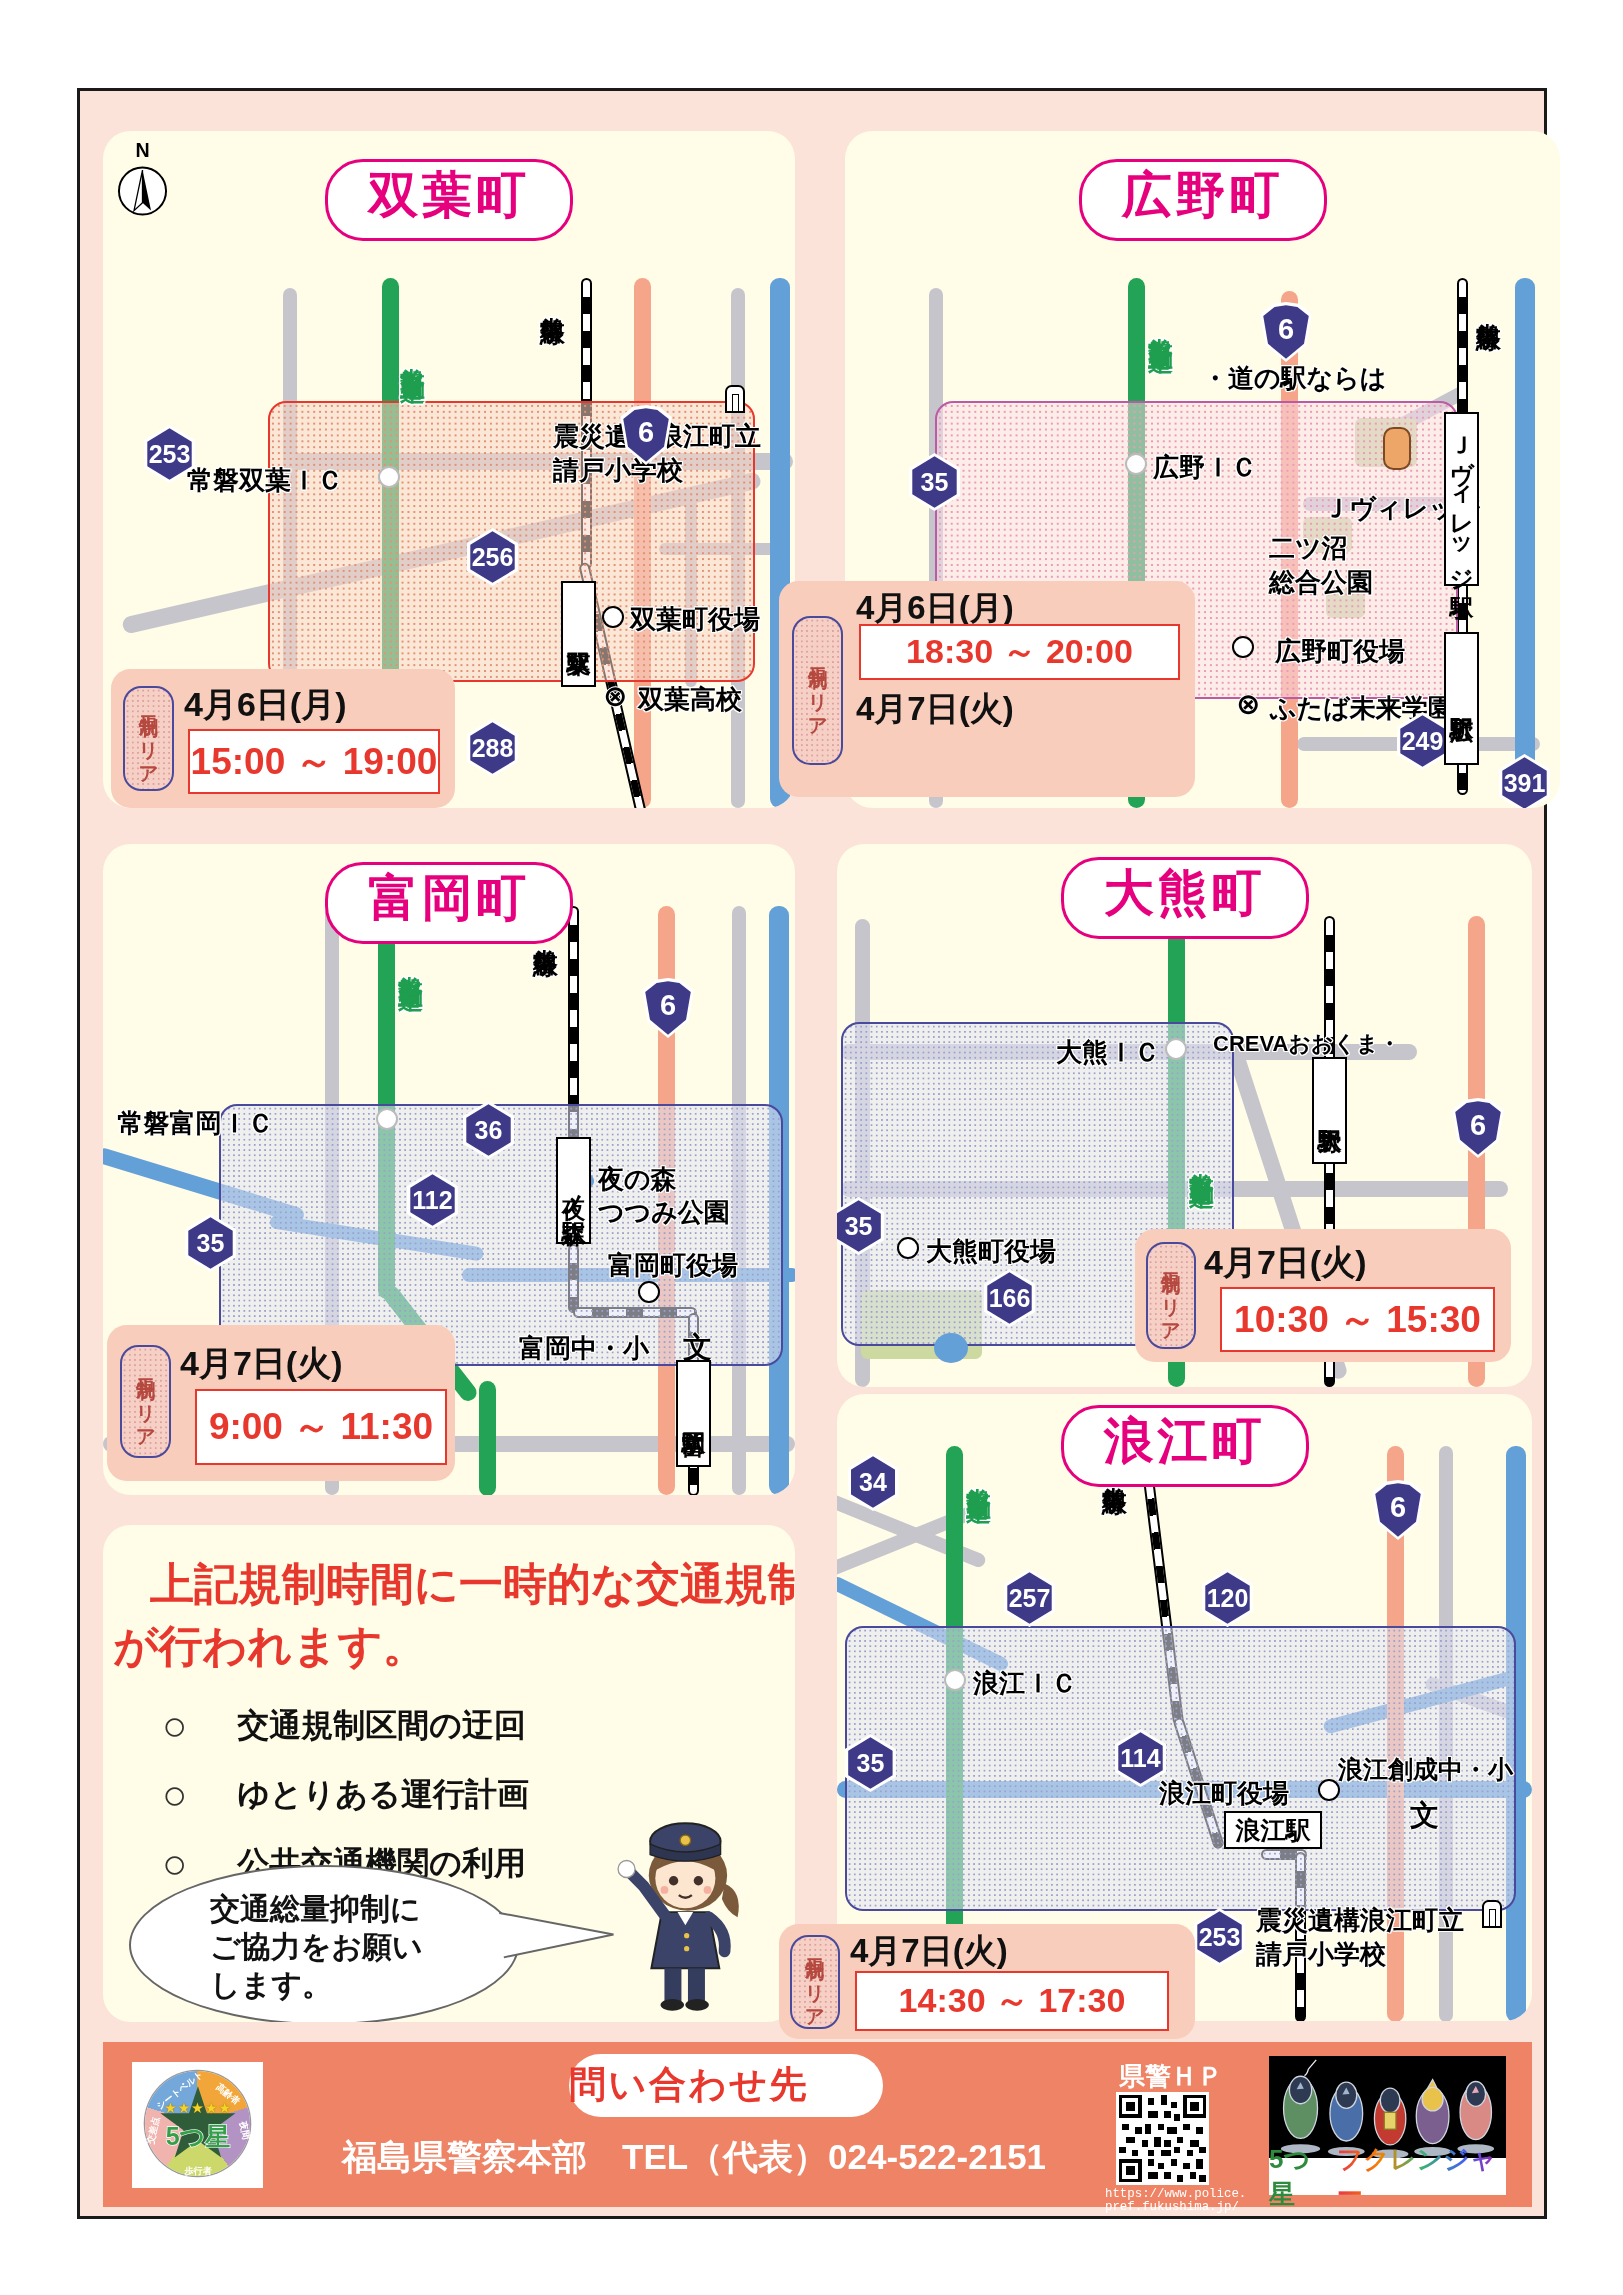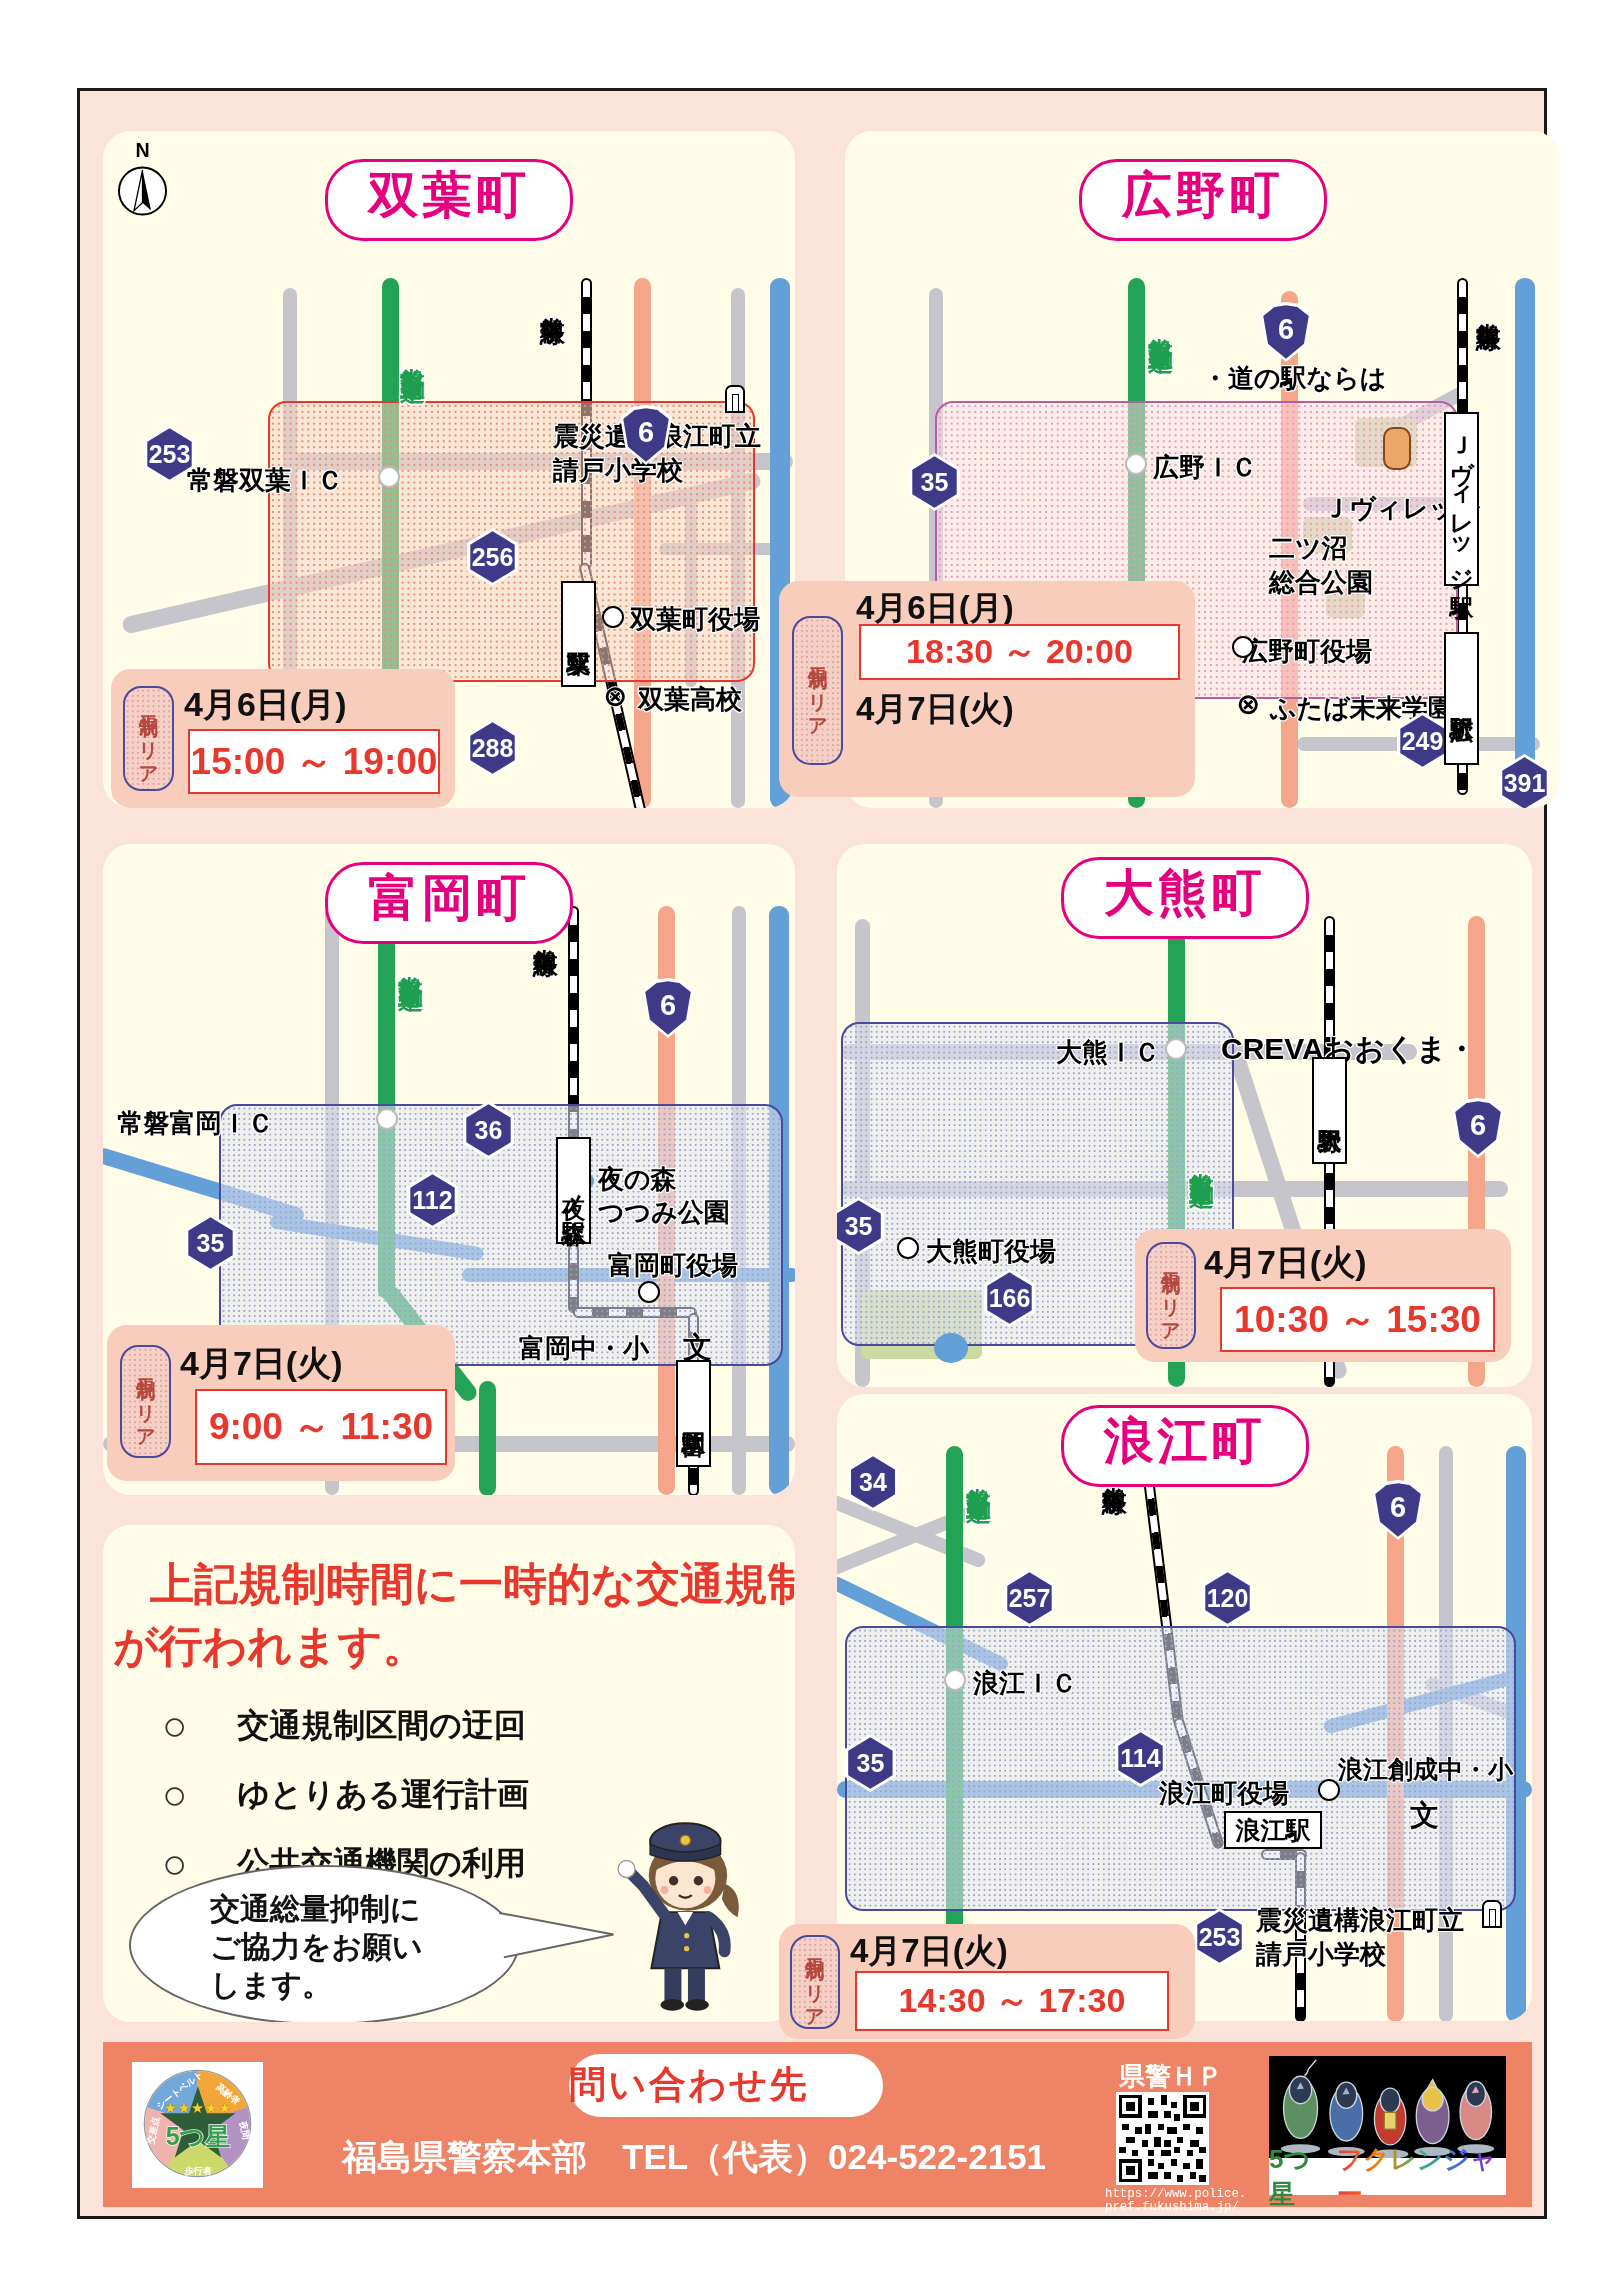--- a/index.html
+++ b/index.html
@@ -182,21 +182,21 @@
         <b>35</b>
       </div>
    <div class="ic-dot" style="left:280px;top:322px;"></div>
    <div class="mlabel" style="left:308px;top:319px;">広野ＩＣ</div>
    <div class="shrine" style="left:538px;top:296px;"></div>
    <div class="mlabel" style="left:478px;top:360px;">Ｊヴィレッジ</div>
    <div class="station-v" style="left:599px;top:281px;width:35px;height:174px;">Ｊヴィレッジ駅</div>
    <div class="mlabel" style="left:424px;top:400px;">二ツ沼</div>
    <div class="mlabel" style="left:424px;top:434px;">総合公園</div>
    <div class="hall-dot" style="left:387px;top:505px;"></div>
-   <div class="mlabel" style="left:397px;top:503px;">広野町役場</div>
+   <div class="mlabel" style="left:430px;top:503px;">広野町役場</div>
    <div class="mark" style="left:391px;top:556px;">⊗</div>
    <div class="mlabel" style="left:425px;top:560px;">ふたば未来学園</div>
    <div class="station-v" style="left:599px;top:501px;width:35px;height:133px;">広野駅</div>
    <div class="hexshield" style="left:552px;top:581px;">
         <i></i>
         <b>249</b>
       </div>
    <div class="hexshield" style="left:654px;top:623px;">
         <i></i>
         <b>391</b>
@@ -267,21 +267,21 @@
    <div class="pond" style="left:97px;top:489px;width:34px;height:30px;"></div>
    <div class="road green" style="left:331px;top:72px;width:17px;height:471px;"></div>
    <div class="road salmon" style="left:631px;top:72px;width:17px;height:471px;"></div>
    <div class="rail-v" style="left:487px;top:72px;height:471px;"></div>
    <div class="mlabel vlabel greentx" style="left:349px;top:308px;font-size:25px;">常磐自動車道</div>
    <div class="mlabel vlabel" style="left:504px;top:400px;font-size:25px;">常磐線</div>
    <div class="r6shield" style="left:614px;top:254px;">
         <i></i>
         <b>6</b>
       </div>
-   <div class="mlabel" style="left:384px;top:185px;font-size:30px;">CREVAおおくま・</div>
+   <div class="mlabel" style="left:376px;top:185px;font-size:22px;">CREVAおおくま・</div>
    <div class="mlabel" style="left:219px;top:191px;">大熊ＩＣ</div>
    <div class="ic-dot" style="left:328px;top:194px;"></div>
    <div class="station-v" style="left:475px;top:213px;width:35px;height:107px;">大野駅</div>
    <div class="hexshield" style="left:-3.9px;top:353px;">
         <i></i>
         <b>35</b>
       </div>
    <div class="hexshield" style="left:147px;top:425px;">
         <i></i>
         <b>166</b>

